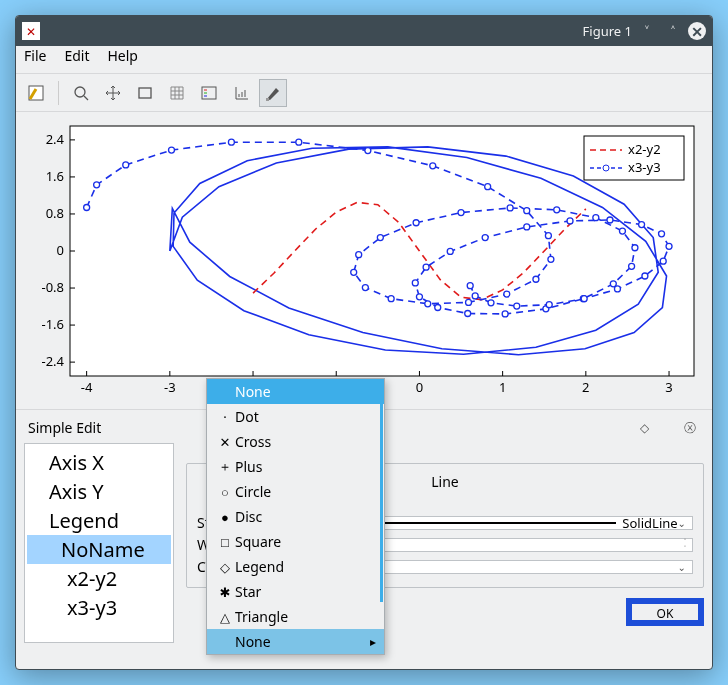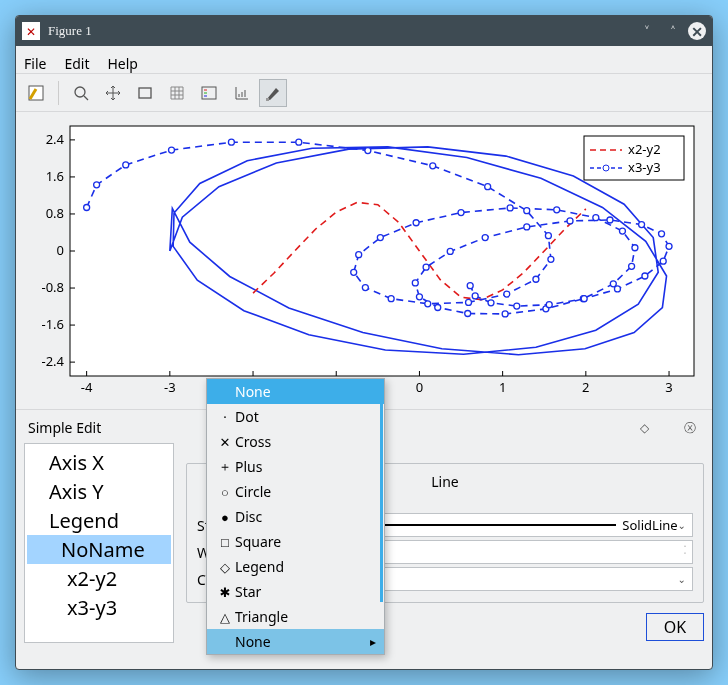--- a/index.html
+++ b/index.html
@@ -5,25 +5,25 @@
   * { box-sizing: border-box; font-family: "Noto Sans", "Segoe UI", Arial, sans-serif; }
   body { margin: 0; background: #87cefa; width: 728px; height: 685px; overflow: hidden; }
   .window { position: absolute; left: 15px; top: 15px; width: 698px; height: 655px;
             border: 1px solid #3e4b53; border-radius: 4px; background: #eff0f1;
             box-shadow: 0 6px 30px rgba(0,0,0,0.35); display: flex; flex-direction: column; }
   .titlebar { height: 30px; background: #3e4b53; color: #eff0f1; display: flex;
               align-items: center; padding: 0 6px; font-size: 13px;
               border-top-left-radius: 3px; border-top-right-radius: 3px; }
   .titlebar .app-icon { width: 18px; height: 18px; background: #fff; display:flex;align-items:center;justify-content:center;
                         margin-right: 8px; font-size:12px; color:#b00;}
-  .titlebar .title { flex: 1; text-align: left; font-family: Liberation Serif, serif; }
+  .titlebar .title { flex: 1; text-align: right; }
   .titlebar .winbtn { width: 22px; height: 22px; display:flex;align-items:center;justify-content:center;
                       color:#eff0f1; font-size:14px; margin-left:4px; cursor:pointer;}
   .winbtn.close { background:#eff0f1; color:#3e4b53; border-radius:50%; width:18px;height:18px;font-weight:bold;}
-  .menubar { height: 28px; display:flex; align-items:flex-end; padding: 0 8px; font-size:14px; gap:18px;
+  .menubar { height: 28px; display:flex; align-items:flex-start; padding: 0 8px; font-size:14px; gap:18px;
              border-bottom: 1px solid #d7d8da;}
   .menubar span { cursor:pointer;}
   .toolbar { height: 38px; display:flex; align-items:center; padding: 0 6px; gap:4px;
              border-bottom: 1px solid #d7d8da;}
   .tbtn { width:28px; height:28px; border:1px solid transparent; display:flex;align-items:center;justify-content:center;
           font-size:15px; color:#333; cursor:pointer; background:transparent;}
   .tbtn.sel { background:#dfe3e6; border-color:#b0b6ba;}
   .sep { width:1px; height:24px; background:#ccc; margin:0 4px;}
   .plotarea { flex:0 0 auto; height:298px; position:relative; border-bottom:1px solid #d7d8da;}
   .plotarea svg { position:absolute; left:6px; top:6px; }
@@ -37,28 +37,28 @@
   .tree .item { padding:1px 2px 1px 26px; white-space:nowrap; cursor:pointer;}
   .tree .item.l0 { padding-left:22px;}
   .tree .item.l1 { padding-left:40px;}
   .tree .item.exp::before { content:"⌄"; position:relative; left:-14px; margin-right:-10px; font-size:11px;}
   .tree .item.sel { background:#a3d4ff;padding-left:34px;}
   .rightpane { flex:1; display:flex; flex-direction:column;}
   .groupbox { border:1px solid #bfc3c7; border-radius:2px; padding:8px 10px;}
   .groupbox .gtitle { text-align:center; font-size:14px; margin-bottom:22px;}
   .frow { display:flex; align-items:center; font-size:14px; margin:3px 0;}
   .frow label { width:52px;}
-  .frow .ctrl { flex:1; height:24px; border:1px solid #bfc3c7; background:#fff; display:flex; align-items:center;
+  .frow .ctrl { flex:1; height:14px; border:1px solid #bfc3c7; background:#fff; display:flex; align-items:center;
                padding:0 6px; font-size:13px;}
   .frow .ctrl .sw { width:18px;height:14px; background:#0012ff; margin-right:6px;}
   .frow .ctrl .line { flex:1; height:0; border-top:2px solid #000; margin-right:6px;}
   .frow .ctrl .dd { margin-left:auto; font-size:10px; color:#555;}
   .spin { display:flex; flex-direction:column; font-size:7px; margin-left:auto; line-height:7px; color:#555;}
   .okrow { display:flex; justify-content:flex-end; margin-top:10px;}
-  .okbtn { width:58px; height:28px; border:1px solid #1d4ed8; background:#eff0f1; font-size:16px;}
+  .okbtn { width:78px; height:28px; border:6px solid #1d4ed8; background:#eff0f1; font-size:12px;}
   
   .menu { position:absolute; left:206px; top:378px; width:179px; background:#eff0f1;
           border:1px solid #a8adb1; box-shadow:2px 3px 8px rgba(0,0,0,0.25); font-size:14px;}
   .menu .mi { display:flex; align-items:center; padding:3px 8px; cursor:pointer;}
   .menu .mi .mk { width:20px; text-align:center; font-size:13px;}
   .menu .mi.selhl { background:#3daee9; color:#fff;}
   .menu .bar { width:3px; background:#3daee9; position:absolute; right:1px; top:1px; height:222px;}
   .menu .mi.hov { background:#7cc3e7;}
   .menu .mi.hov .cur { margin-left:auto; font-size:12px;}
 </style>

